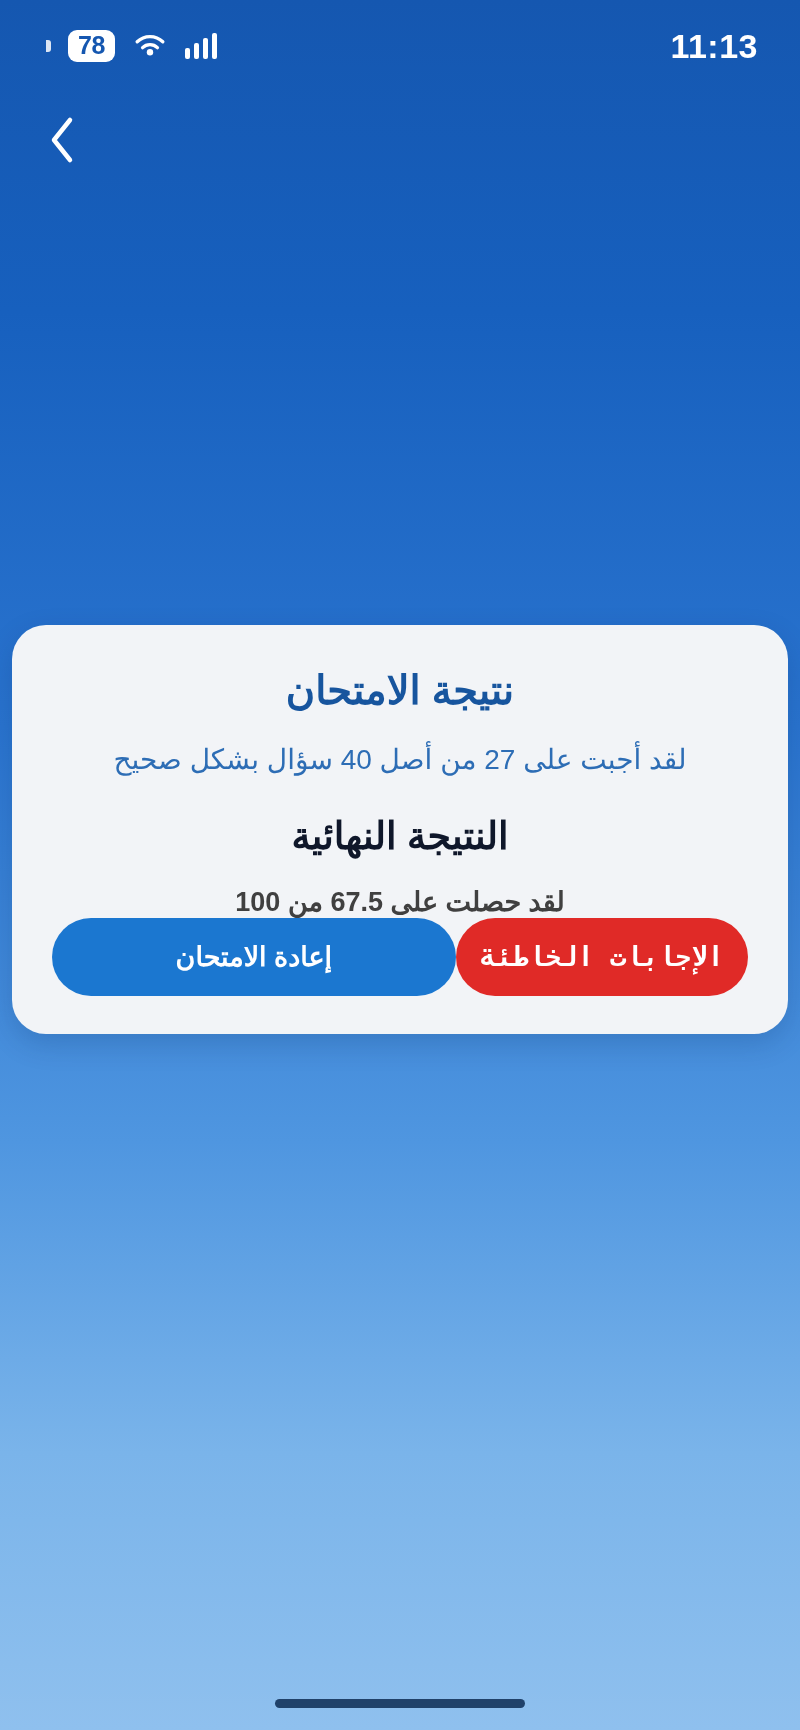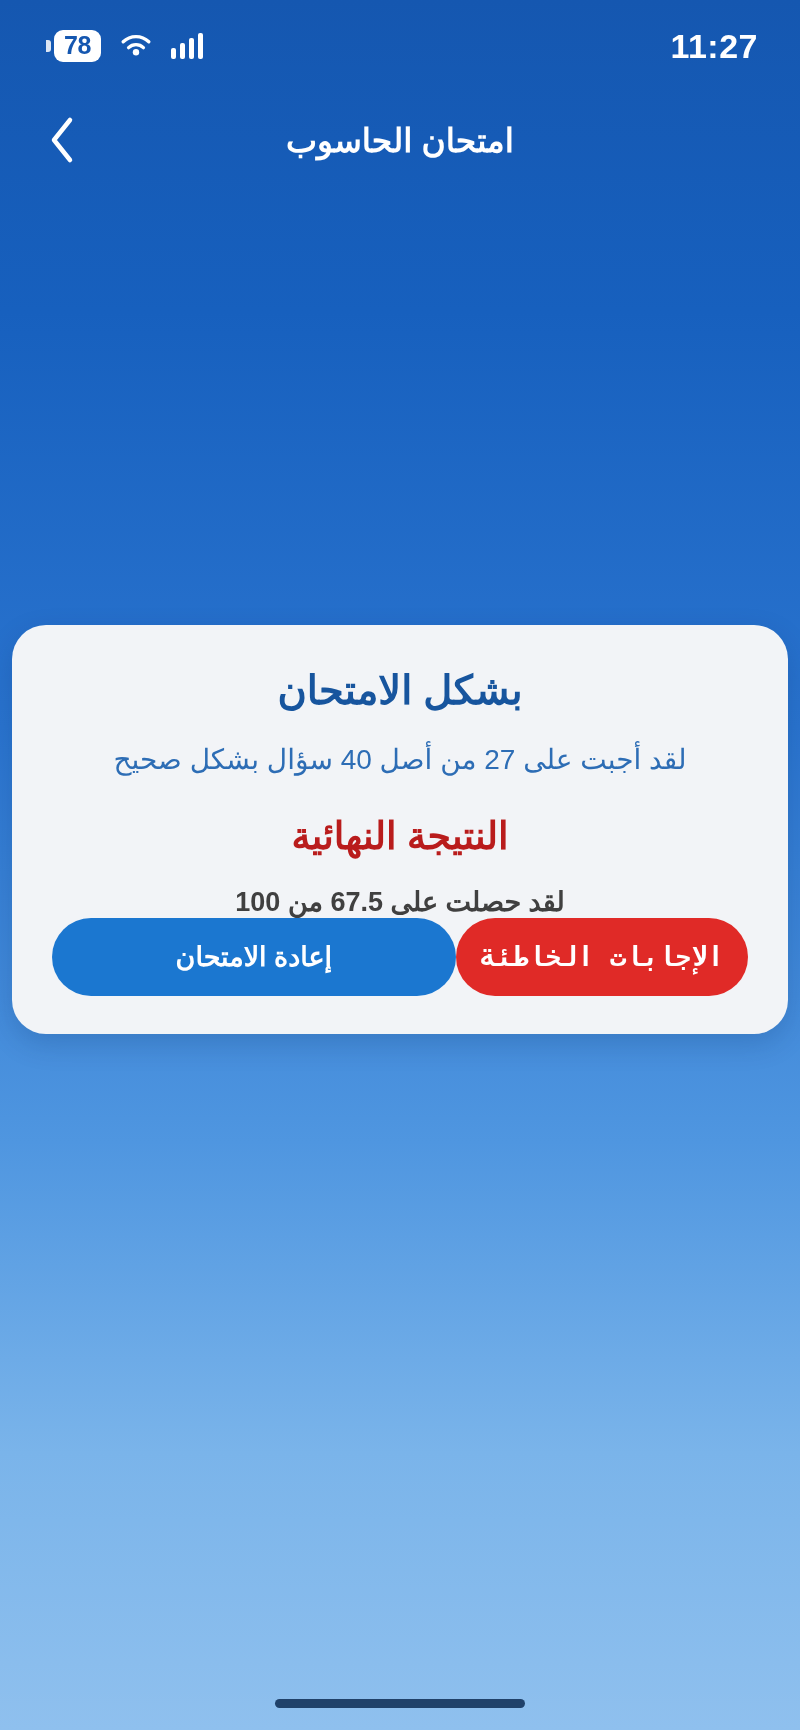--- a/index.html
+++ b/index.html
@@ -31,21 +31,21 @@
     direction: ltr;
   }
   .status-left {
     display: flex;
     align-items: center;
     gap: 18px;
   }
   .battery {
     display: flex;
     align-items: center;
-    gap: 4px;
+    gap: 18px;
   }
   .battery-body {
     background: #ffffff;
     color: #1557b0;
     font-size: 25px;
     font-weight: bold;
     border-radius: 9px;
     padding: 2px 10px 3px 10px;
     line-height: 1.05;
     letter-spacing: -0.5px;
@@ -129,21 +129,21 @@
     font-weight: bold;
     margin-bottom: 30px;
   }
   .card-sub {
     color: #2d6db5;
     font-size: 28px;
     font-weight: normal;
     margin-bottom: 38px;
   }
   .card-title-2 {
-    color: #b91c1c;
+    color: #0f172a;
     font-size: 38px;
     font-weight: bold;
     margin-bottom: 28px;
   }
   .card-sub-2 {
     color: #404040;
     font-size: 27px;
     font-weight: bold;
   }
   .button-row {
@@ -203,36 +203,35 @@
         <path d="M4.2 8.8a18.4 18.4 0 0 1 25.6 0" stroke="#fff" stroke-width="3.4" fill="none" stroke-linecap="round"></path>
       </svg>
     </span>
     <span class="signal-bars">
       <i></i>
         <i></i>
         <i></i>
         <i></i>
     </span>
   </div>
-  <div class="status-time">11:27</div>
+  <div class="status-time">11:13</div>
 </div>
 
 <div class="nav-bar">
   <div class="back-button">
     <span>
       <svg width="28" height="48" viewBox="0 0 28 48">
         <path d="M22 4 L6 24 L22 44" stroke="#fff" stroke-width="4.5" fill="none" stroke-linecap="round" stroke-linejoin="round"></path>
       </svg>
     </span>
   </div>
-  <div class="nav-title">امتحان الحاسوب</div>
 </div>
 
 <div class="card">
-  <div class="card-title">بشكل الامتحان</div>
+  <div class="card-title">نتيجة الامتحان</div>
   <div class="card-sub">لقد أجبت على 27 من أصل 40 سؤال بشكل صحيح</div>
   <div class="card-title-2">النتيجة النهائية</div>
   <div class="card-sub-2">لقد حصلت على 67.5 من 100</div>
   <div class="button-row">
     <button class="btn btn-retry">إعادة الامتحان</button>
     <button class="btn btn-wrong">الإجابات الخاطئة</button>
   </div>
 </div>
 
 <div class="home-indicator"></div>

